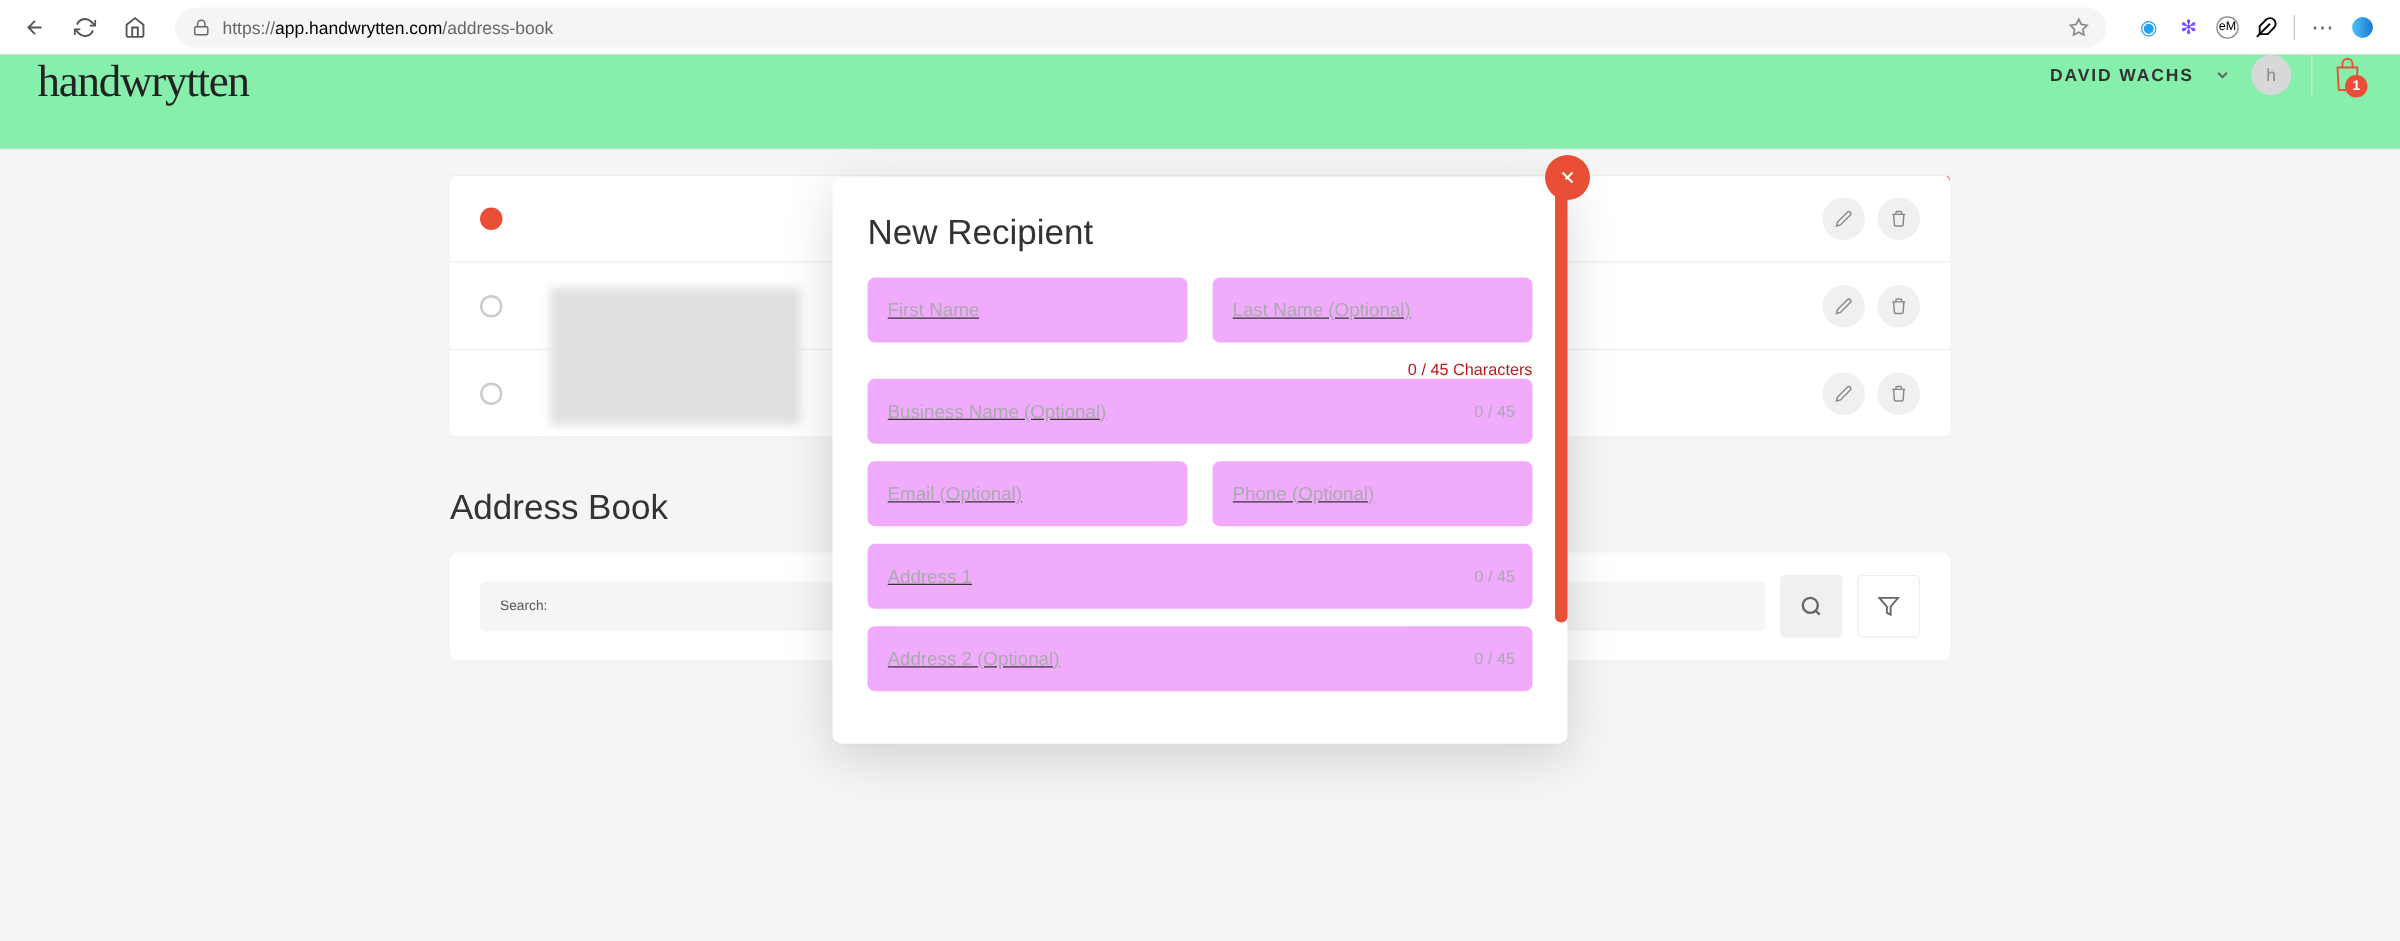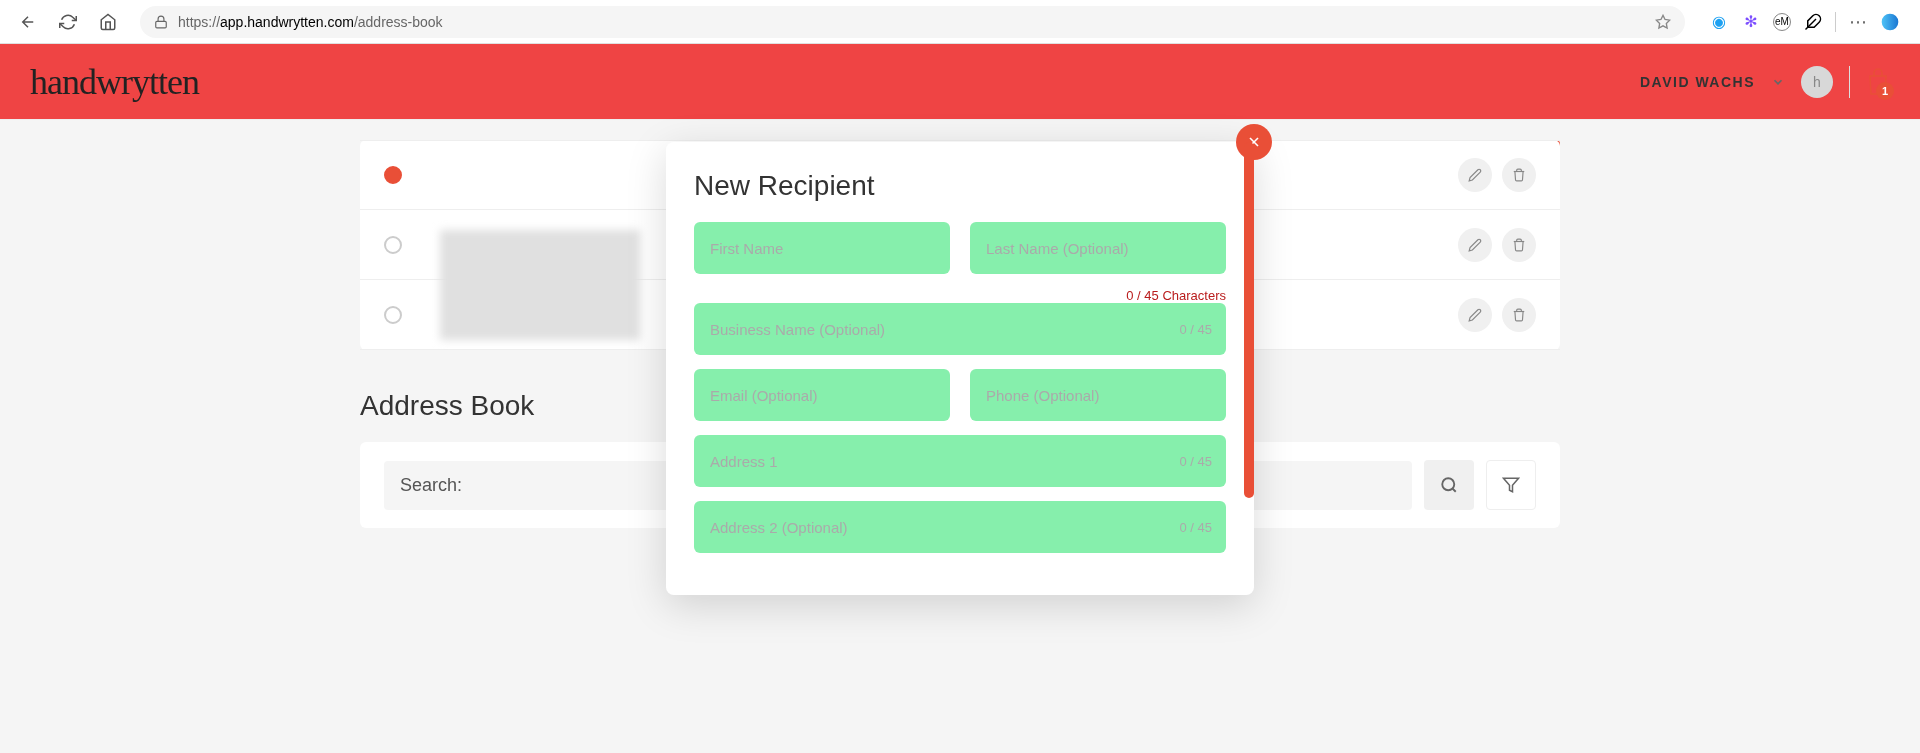--- a/index.html
+++ b/index.html
@@ -85,23 +85,23 @@
     
     .divider-v {
       width: 1px;
       height: 20px;
       background: #ccc;
     }
     
     
     .app-header {
       height: 76px;
-      background: #ef4444;
-      display: flex;
-      align-items: center;
+      background: #86efac;
+      display: flex;
+      align-items: flex-start;
       padding: 0 30px;
       border-bottom: 1px solid #eee;
     }
     
     .logo {
       font-family: 'Brush Script MT', cursive;
       font-size: 36px;
       font-weight: 500;
       color: #222;
       letter-spacing: -1px;
@@ -263,21 +263,21 @@
       flex: 1;
       background: #f5f5f5;
       border-radius: 4px;
       padding: 14px 16px;
       display: flex;
       align-items: center;
       gap: 12px;
     }
     
     .search-label {
-      font-size: 18px;
+      font-size: 11px;
       color: #555;
     }
     
     .search-btn {
       width: 50px;
       height: 50px;
       background: #f0f0f0;
       border-radius: 4px;
       display: flex;
       align-items: center;
@@ -355,26 +355,27 @@
     }
     
     .form-field {
       flex: 1;
       position: relative;
     }
     
     .form-input {
       width: 100%;
       height: 52px;
-      background: #86efac;
+      background: #f0abfc;
       border: none;
       border-radius: 6px;
       padding: 0 16px;
       font-size: 15px;
       color: #333;
+      text-decoration: underline;
     }
     
     .form-input::placeholder {
       color: #aaa;
     }
     
     .char-counter {
       font-size: 13px;
       color: #b91c1c;
       text-align: right;

